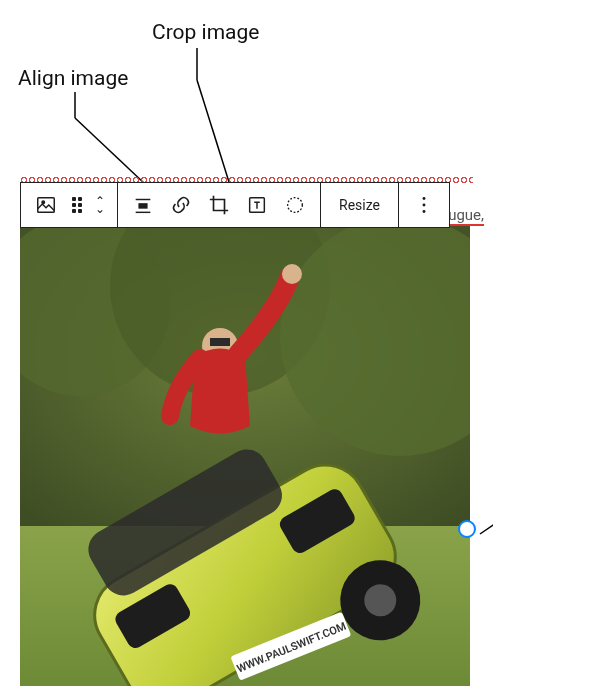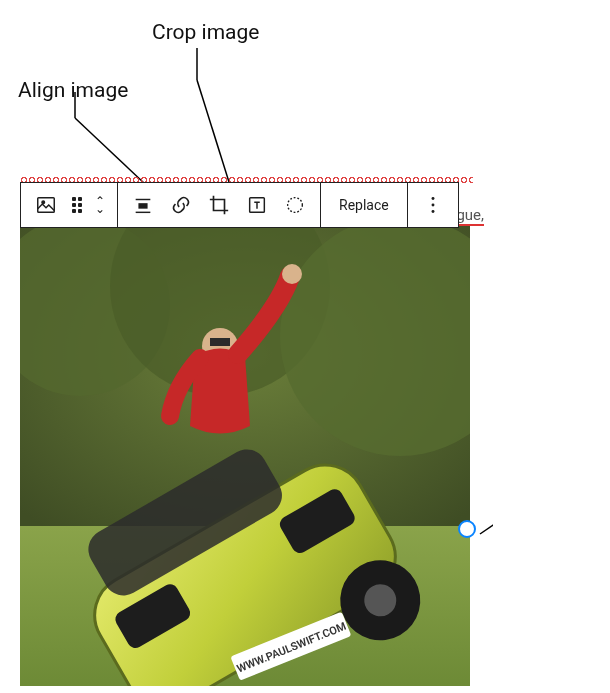--- a/index.html
+++ b/index.html
@@ -129,21 +129,21 @@
     width: 4px; height: 4px; background: #1e1e1e; border-radius: 1px;
   }
   .chev-stack { display:flex; flex-direction:column; line-height:8px; font-size:12px; color:#1e1e1e; }
 </style>
 </head>
 <body>
 
 <div class="stage">
 
   <div class="callout" style="left:152px; top:20px;">Crop image</div>
-  <div class="callout" style="left:18px; top:66px;margin-top:12px;">Align image</div>
+  <div class="callout" style="left:18px; top:66px;">Align image</div>
 
   <svg class="svg-lines">
     <line x1="197" y1="48" x2="197" y2="80" stroke="#000" stroke-width="1.5"></line>
     <line x1="197" y1="80" x2="234" y2="198" stroke="#000" stroke-width="1.5"></line>
     <line x1="75" y1="92" x2="75" y2="118" stroke="#000" stroke-width="1.5"></line>
     <line x1="75" y1="118" x2="162" y2="200" stroke="#000" stroke-width="1.5"></line>
     <line x1="530" y1="112" x2="530" y2="500" stroke="#000" stroke-width="1.5"></line>
     <line x1="530" y1="500" x2="480" y2="534" stroke="#000" stroke-width="1.5"></line>
   </svg>
 
@@ -205,21 +205,21 @@
       </div>
       <div class="t-btn">
         <svg width="22" height="22" viewBox="0 0 24 24">
           <circle cx="12" cy="12" r="8" fill="none" stroke="#1e1e1e" stroke-width="1.5" stroke-dasharray="2 2"></circle>
         </svg>
       </div>
     </div>
 
     <div class="t-group">
       <div class="t-text-btn">
-        <span>Replace</span>
+        <span>Resize</span>
       </div>
     </div>
 
     <div class="t-group">
       <div class="t-btn">
         <svg width="22" height="22" viewBox="0 0 24 24" fill="#1e1e1e">
           <circle cx="12" cy="5" r="1.6"></circle>
             <circle cx="12" cy="12" r="1.6"></circle>
             <circle cx="12" cy="19" r="1.6"></circle>
         </svg>

